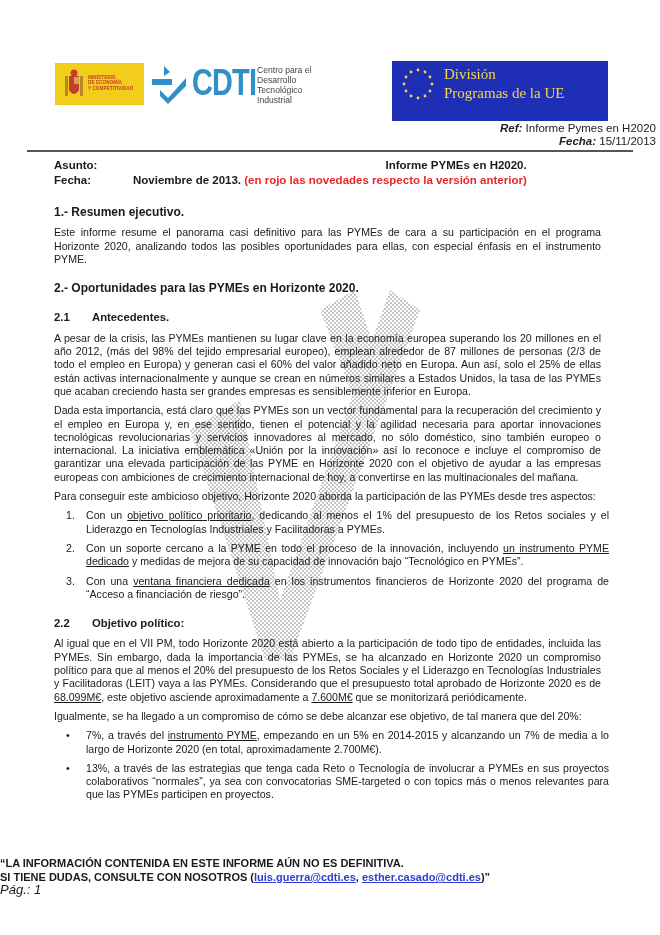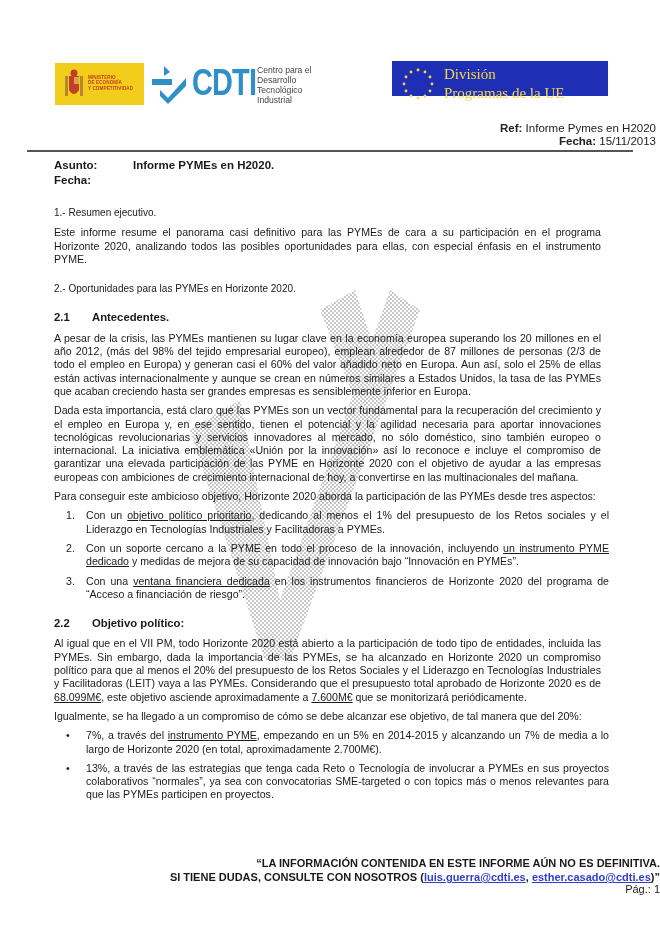--- a/index.html
+++ b/index.html
@@ -8,50 +8,50 @@
   .page { position: absolute; left: 0; top: 0; width: 660px; height: 935px; padding-left: 24px; }
 
   
   .logo-ministerio { position: absolute; left: 55px; top: 63px; width: 89px; height: 42px; background: #f3cd1b; }
   .logo-ministerio .shield { position: absolute; left: 8px; top: 5px; width: 22px; height: 32px; }
   .logo-ministerio .mtext { position: absolute; left: 33px; top: 12px; font-size: 4.6px; line-height: 5.4px; color: #c2402a; font-weight: bold; letter-spacing: 0.1px; }
   .logo-cdti { position: absolute; left: 152px; top: 60px; width: 160px; height: 50px; }
   .logo-cdti .mark { position: absolute; left: 0; top: 4px; width: 36px; height: 40px; }
   .logo-cdti .word { position: absolute; left: 40px; top: 1px; font-size: 37px; font-weight: bold; color: #2f8fc9; letter-spacing: -1px; transform: scaleX(0.78); transform-origin: left top; line-height: 44px; }
   .logo-cdti .sub { position: absolute; left: 105px; top: 5px; font-size: 8.6px; line-height: 10px; color: #444; }
-  .logo-eu { position: absolute; left: 392px; top: 61px; width: 216px; height: 35px; background: #1f2fb5; }
+  .logo-eu { position: absolute; left: 392px; top: 61px; width: 216px; height: 60px; background: #1f2fb5; }
   .logo-eu .stars { position: absolute; left: 8px; top: 5px; width: 36px; height: 36px; }
   .logo-eu .eutext { position: absolute; left: 52px; top: 4px; font-family: "Liberation Serif", serif; font-size: 15px; line-height: 19px; color: #f4d64a; }
 
   .ref { position: absolute; right: 28px; top: 122px; font-size: 11.5px; line-height: 13px; text-align: right; color: #222; }
-  .ref b { font-weight: bold; }
+  .ref b { font-weight: bold; font-style: italic; }
   .hr { position: absolute; left: 27px; top: 150px; width: 606px; height: 2px; background: #555; }
 
   .meta { position: absolute; left: 54px; top: 158px; font-size: 11.5px; line-height: 15px; font-weight: bold; }
   .meta .row { display: flex; justify-content: space-between; }
   .meta .k { width: 79px; }
   .red { color: #e8262b; }
 
   .body { position: absolute; left: 54px; top: 206px; width: 555px; font-size: 10.6px; line-height: 13.3px; text-align: justify; }
-  .h1 { font-weight: normal; font-size: 10px; margin: 0 0 7px 0; }
+  .h1 { font-weight: bold; font-size: 12px; margin: 0 0 7px 0; }
   .p { margin: 0 8px 6px 0; }
   .h2 { font-weight: bold; font-size: 11.3px; margin: 16px 0 7px 0; display: flex; }
   .h2 .num { width: 38px; }
   .gap { height: 10px; }
   ol.list { margin: 0 0 6px 0; padding: 0; list-style: none; }
   ol.list li { position: relative; padding-left: 32px; margin-bottom: 6px; }
   ol.list li .n { position: absolute; left: 12px; top: 0; }
   ul.bul { margin: 0; padding: 0; list-style: none; }
   ul.bul li { position: relative; padding-left: 32px; margin-bottom: 6px; }
   ul.bul li .b { position: absolute; left: 12px; top: 0; }
   .u { text-decoration: underline; }
 
-  .footer { position: absolute; left: 0; width: 660px; top: 856px; text-align: right; font-size: 11px; line-height: 14px; font-weight: bold; }
+  .footer { position: absolute; left: 0; width: 660px; top: 856px; text-align: left; font-size: 11px; line-height: 14px; font-weight: bold; }
   .footer a { color: #2f3bd1; text-decoration: underline; margin-top: 40px; }
-  .footer .pg { font-weight: normal; font-size: 11px; line-height: 11px; }
+  .footer .pg { font-weight: normal; font-size: 13px; line-height: 11px; font-style: italic; }
 
   .watermark { position: absolute; left: 170px; top: 270px; width: 260px; height: 400px; pointer-events: none; opacity: 0.55; }
 </style>
 </head>
 <body>
 
 <div class="page">
 
   <svg class="watermark" viewBox="0 0 260 400">
     <defs>
@@ -123,20 +123,21 @@
   </div>
   <div class="hr"></div>
 
   <div class="meta">
     <div class="row">
       <span class="k">Asunto:</span>
       <span>Informe PYMEs en H2020.</span>
     </div>
     <div class="row">
       <span class="k">Fecha:</span>
+      <span><span>Noviembre de 2013.</span> <span class="red">(en rojo las novedades respecto la versión anterior)</span></span>
     </div>
   </div>
 
   <div class="body">
     <div class="h1">1.- Resumen ejecutivo.</div>
     <div class="p">Este informe resume el panorama casi definitivo para las PYMEs de cara a su participación en el programa Horizonte 2020, analizando todos las posibles oportunidades para ellas, con especial énfasis en el instrumento PYME.</div>
     <div class="gap"></div>
 
     <div class="h1">2.- Oportunidades para las PYMEs en Horizonte 2020.</div>
     <div class="h2">
@@ -147,21 +148,21 @@
     <div class="p">Dada esta importancia, está claro que las PYMEs son un vector fundamental para la recuperación del crecimiento y el empleo en Europa y, en ese sentido, tienen el potencial y la agilidad necesaria para aportar innovaciones tecnológicas revolucionarias y servicios innovadores al mercado, no sólo doméstico, sino también europeo o internacional. La iniciativa emblemática «Unión por la innovación» así lo reconoce e incluye el compromiso de garantizar una elevada participación de las PYME en Horizonte 2020 con el objetivo de ayudar a las empresas europeas con ambiciones de crecimiento internacional de hoy, a convertirse en las multinacionales del mañana.</div>
     <div class="p">Para conseguir este ambicioso objetivo, Horizonte 2020 aborda la participación de las PYMEs desde tres aspectos:</div>
 
     <ol class="list">
       <li>
         <span class="n">1.</span>
         <span>Con un </span><span class="u">objetivo político prioritario</span><span>, dedicando al menos el 1% del presupuesto de los Retos sociales y el Liderazgo en Tecnologías Industriales y Facilitadoras a PYMEs.</span>
       </li>
       <li>
         <span class="n">2.</span>
-        <span>Con un soporte cercano a la PYME en todo el proceso de la innovación, incluyendo </span><span class="u">un instrumento PYME dedicado</span><span> y medidas de mejora de su capacidad de innovación bajo “Innovación en PYMEs”.</span>
+        <span>Con un soporte cercano a la PYME en todo el proceso de la innovación, incluyendo </span><span class="u">un instrumento PYME dedicado</span><span> y medidas de mejora de su capacidad de innovación bajo “Tecnológico en PYMEs”.</span>
       </li>
       <li>
         <span class="n">3.</span>
         <span>Con una </span><span class="u">ventana financiera dedicada</span><span> en los instrumentos financieros de Horizonte 2020 del programa de “Acceso a financiación de riesgo”.</span>
       </li>
     </ol>
 
     <div class="h2">
       <span class="num">2.2</span>
       <span>Objetivo político:</span>

